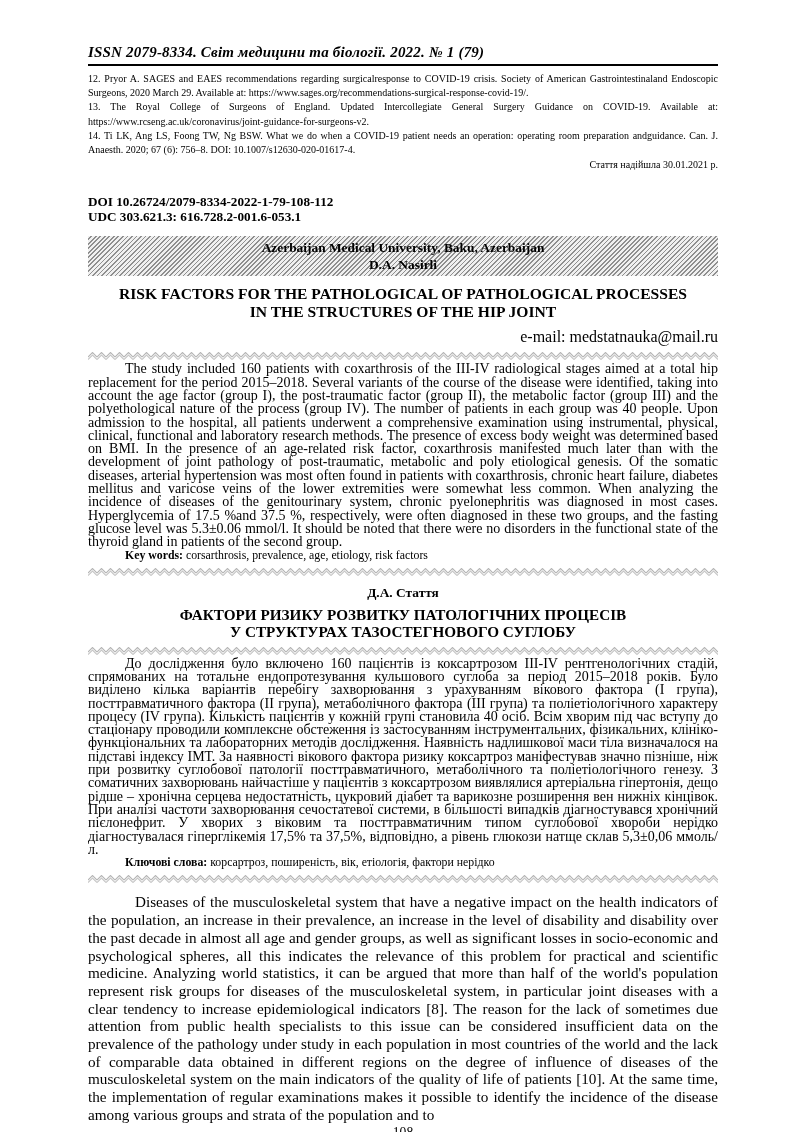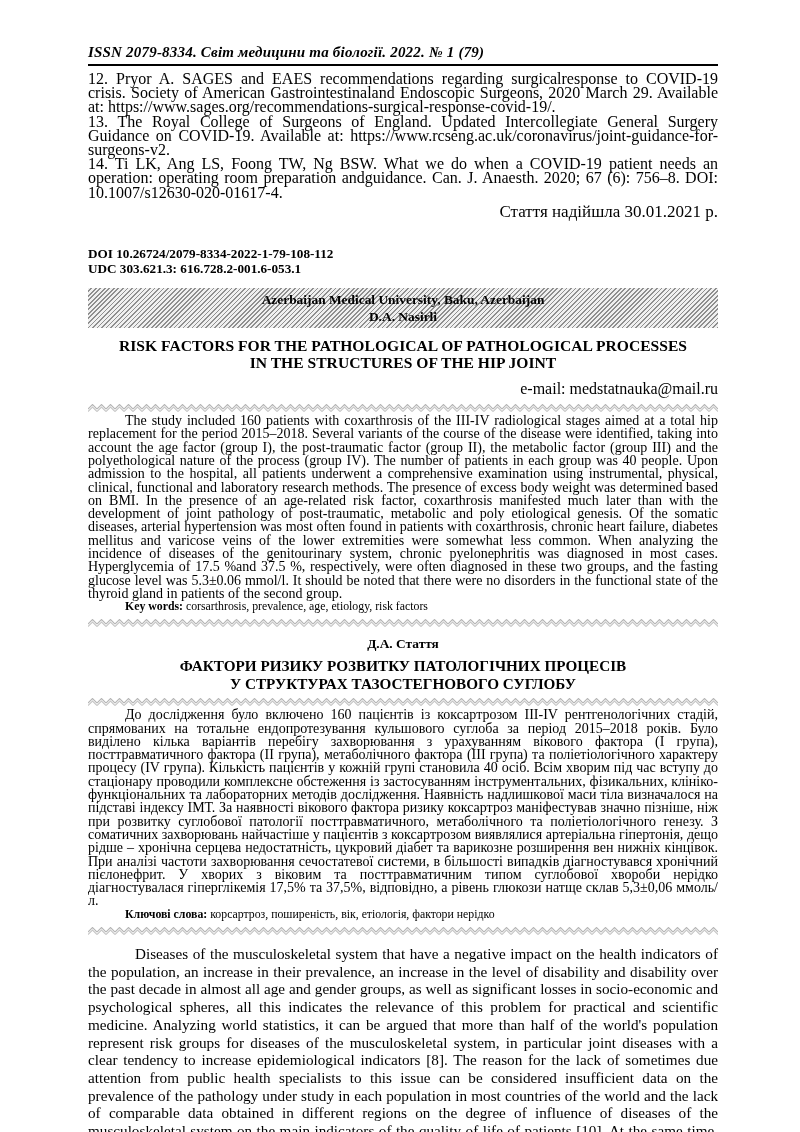--- a/index.html
+++ b/index.html
@@ -1,23 +1,23 @@
 <!DOCTYPE html>
 <html><head>
 <meta charset="utf-8">
 <style>
   html,body{margin:0;padding:0;background:#ffffff;}
   .page{position:relative;width:724px;height:1132px;background:#ffffff;overflow:hidden;
         font-family:Liberation Serif, serif;color:#000;}
   .content{position:absolute;left:88px;top:44px;width:630px;}
   .journal-header{font-size:15px;font-weight:bold;font-style:italic;letter-spacing:.2px;
         padding-bottom:3px;border-bottom:2.5px solid #000;}
-  .references{margin-top:6px;font-size:16px;line-height:14.2px;text-align:justify;}
+  .references{margin-top:6px;font-size:10px;line-height:14.2px;text-align:justify;}
   .references p{margin:0;}
-  .received{margin:2px 0 0;font-size:17px;text-align:right;}
+  .received{margin:2px 0 0;font-size:10px;text-align:right;}
   .doi-block{margin-top:24px;font-weight:bold;font-size:13.2px;line-height:15px;}
   .doi-block p{margin:0;}
   .banner{margin-top:12px;padding:3px 0;height:34px;text-align:center;font-weight:bold;
         font-size:13.4px;line-height:17px;
         background:repeating-linear-gradient(135deg,#f0f0f0 0px,#f0f0f0 2px,#8f8f8f 2px,#8f8f8f 3.2px);}
   .title-en{margin:9px 0 0;font-size:15.6px;line-height:17.6px;text-align:center;font-weight:bold;}
   .email{margin:8px 0 0;text-align:right;font-size:16px;}
   .zigzag{display:block;margin-top:6px;}
   .abstract{margin:2px 0 0;font-size:14px;line-height:13.3px;text-align:justify;text-indent:37px;}
   .keywords{margin:0;font-size:11.8px;line-height:13.3px;text-indent:37px;}

